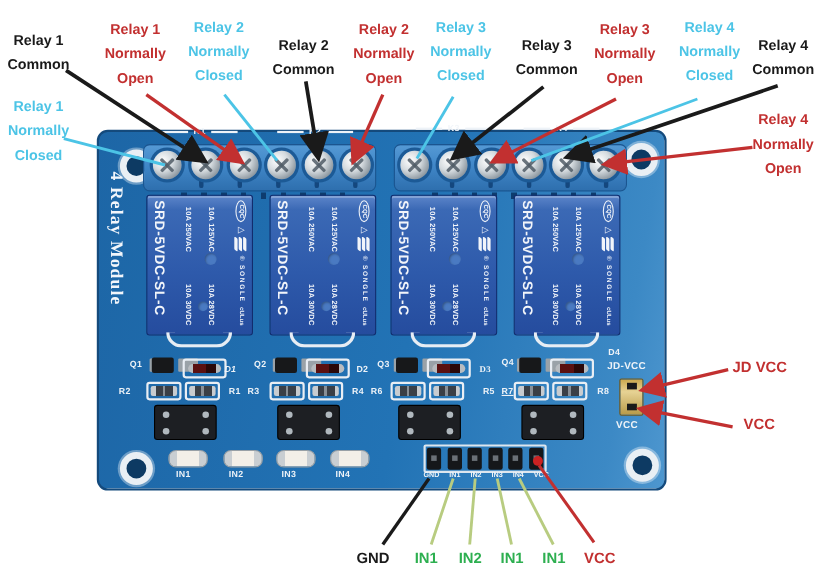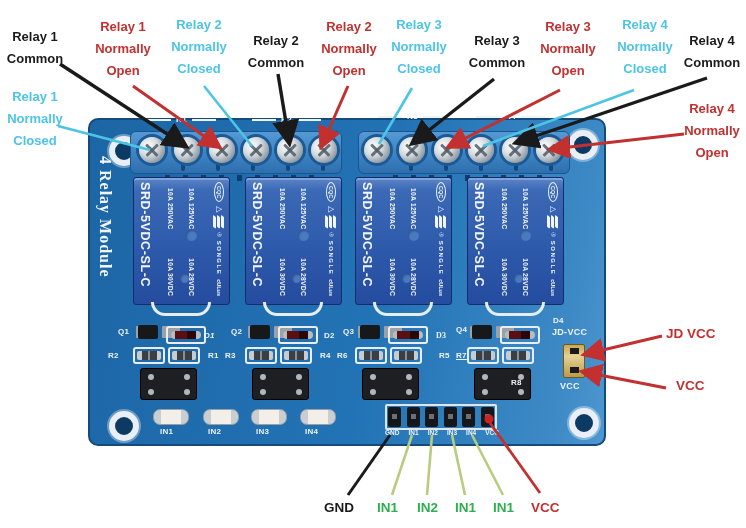--- a/index.html
+++ b/index.html
@@ -334,21 +334,21 @@
   <span class="silk" style="left:324px;top:331px;">D2</span>
   <span class="silk" style="left:436px;top:331px;font-family:Liberation Serif, serif;">D3</span>
   <span class="silk" style="left:553px;top:316px;">D4</span>
   <span class="silk" style="left:108px;top:351px;">R2</span>
   <span class="silk" style="left:208px;top:351px;">R1</span>
   <span class="silk" style="left:225px;top:351px;">R3</span>
   <span class="silk" style="left:320px;top:351px;">R4</span>
   <span class="silk" style="left:337px;top:351px;">R6</span>
   <span class="silk" style="left:439px;top:351px;">R5</span>
   <span class="silk" style="left:456px;top:351px;text-decoration:underline;">R7</span>
-  <span class="silk" style="left:511px;top:351px;margin-top:27px;">R8</span>
+  <span class="silk" style="left:543px;top:351px;">R8</span>
   <span class="silk" style="left:160px;top:427px;">IN1</span>
   <span class="silk" style="left:208px;top:427px;">IN2</span>
   <span class="silk" style="left:256px;top:427px;">IN3</span>
   <span class="silk" style="left:305px;top:427px;">IN4</span>
 
   <div class="hdr-outline"></div>
   <div class="hdr-pins">
     <span class="pin"></span>
     <span class="pin"></span>
     <span class="pin"></span>

